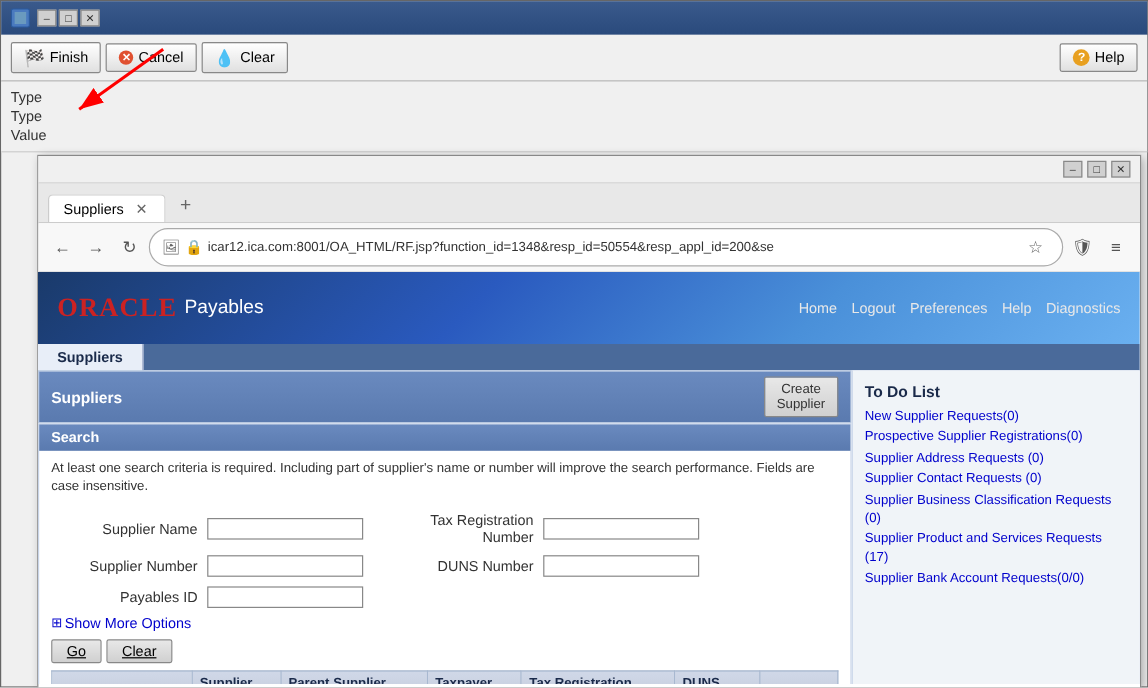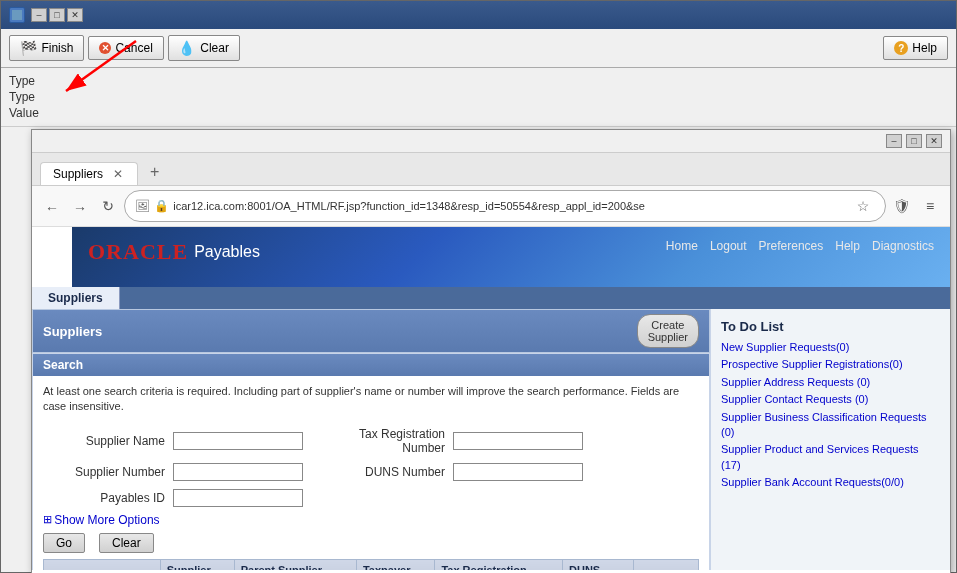--- a/index.html
+++ b/index.html
@@ -43,54 +43,54 @@
     .nav-btn { width: 24px; height: 24px; border: none; background: none; cursor: pointer; font-size: 14px; color: #555; display: flex; align-items: center; justify-content: center; border-radius: 3px; }
     .nav-btn:disabled { color: #bbb; cursor: default; }
     .address-bar { flex: 1; border: 1px solid #aaa; border-radius: 20px; padding: 3px 10px; font-size: 11px; color: #333; background: white; display: flex; align-items: center; gap: 4px; }
     .address-text { flex: 1; overflow: hidden; text-overflow: ellipsis; white-space: nowrap; font-size: 11px; }
     .address-icon { font-size: 12px; color: #666; }
     .star-btn { width: 24px; height: 24px; border: none; background: none; cursor: pointer; font-size: 14px; color: #666; }
     .nav-right { display: flex; align-items: center; gap: 4px; }
     .nav-icon-btn { width: 24px; height: 24px; border: none; background: none; cursor: pointer; font-size: 14px; color: #555; display: flex; align-items: center; justify-content: center; }
 
     
-    .oracle-header { background: linear-gradient(135deg, #1a3a6a 0%, #2a5abf 40%, #4a90d9 70%, #6ab0f0 100%); padding: 12px 16px; display: flex; align-items: flex-start; justify-content: space-between; min-height: 60px; margin-left: 40px; }
+    .oracle-header { background: linear-gradient(135deg, #1a3a6a 0%, #2a5abf 40%, #4a90d9 70%, #6ab0f0 100%); padding: 12px 16px; display: flex; align-items: center; justify-content: space-between; min-height: 60px; }
     .oracle-logo { display: flex; align-items: center; gap: 2px; }
     .oracle-text { color: #cc2222; font-size: 22px; font-weight: bold; font-family: Georgia, serif; letter-spacing: 1px; }
     .oracle-product { color: white; font-size: 16px; font-weight: normal; margin-left: 4px; }
     .oracle-nav-links { display: flex; gap: 12px; align-items: center; }
     .oracle-nav-link { color: #e8e8e8; font-size: 12px; text-decoration: none; cursor: pointer; }
 
     
     .page-tabs { background: #4a6a9a; padding: 0; }
     .page-tab { display: inline-block; background: #c8d4e8; padding: 4px 16px; font-size: 12px; cursor: pointer; border-right: 1px solid #8a9abf; color: #1a2a4a; font-weight: bold; }
     .page-tab.active { background: #e8eef8; }
 
     
     .main-content { display: flex; background: #e8eef8; }
     .content-left { flex: 1; padding: 0; }
     .content-right { width: 240px; padding: 10px; border-left: 1px solid #c8d4e8; background: #f0f4f8; }
 
     
     .suppliers-section { background: #d8e4f0; border: 1px solid #b8c8e0; margin: 0; }
     .suppliers-header { background: linear-gradient(to bottom, #6a8abf, #5a7aaf); padding: 4px 10px; color: white; font-size: 13px; font-weight: bold; display: flex; align-items: center; justify-content: space-between; }
-    .create-supplier-btn { background: linear-gradient(to bottom, #e8e8e8, #d0d0d0); border: 1px solid #888; padding: 4px 10px; font-size: 11px; cursor: pointer; border-radius: 13px; color: #333; }
+    .create-supplier-btn { background: linear-gradient(to bottom, #e8e8e8, #d0d0d0); border: 1px solid #888; padding: 4px 10px; font-size: 11px; cursor: pointer; border-radius: 2px; color: #333; }
 
     
     .search-section { padding: 10px; background: white; margin: 0; border: 1px solid #c8d4e8; }
     .search-header { background: linear-gradient(to bottom, #6a8abf, #5a7aaf); padding: 4px 10px; color: white; font-size: 12px; font-weight: bold; margin: -10px -10px 8px -10px; }
     .search-desc { font-size: 11px; color: #333; margin-bottom: 8px; line-height: 1.4; }
     .search-form { }
     .form-row { display: flex; align-items: center; margin: 4px 0; }
     .form-label { text-align: right; width: 130px; padding-right: 8px; font-size: 12px; color: #333; }
     .form-input { width: 130px; height: 18px; border: 1px solid #888; font-size: 11px; padding: 1px 3px; background: white; }
     .form-row-pair { display: flex; align-items: center; gap: 20px; }
     .show-more { color: #0000cc; font-size: 12px; cursor: pointer; display: flex; align-items: center; gap: 2px; margin: 6px 0; }
     .plus-icon { font-size: 11px; }
-    .form-buttons { display: flex; gap: 14px; margin: 6px 0; }
+    .form-buttons { display: flex; gap: 4px; margin: 6px 0; text-decoration: underline; }
     .go-btn, .clear-btn { border: 1px solid #888; background: linear-gradient(to bottom, #e8e8e8, #d0d0d0); padding: 2px 12px; font-size: 12px; cursor: pointer; border-radius: 2px; }
 
     
     .results-table { width: 100%; border-collapse: collapse; font-size: 12px; margin-top: 4px; }
     .results-table th { background: linear-gradient(to bottom, #d0d8e8, #c0c8d8); border: 1px solid #a8b8d0; padding: 4px 6px; text-align: left; font-weight: bold; font-size: 11px; color: #1a2a4a; }
 
     
     .todo-header { font-size: 13px; font-weight: bold; color: #1a2a4a; margin-bottom: 6px; }
     .todo-link { display: block; color: #0000cc; font-size: 11px; text-decoration: none; cursor: pointer; margin: 2px 0; line-height: 1.4; }
 

